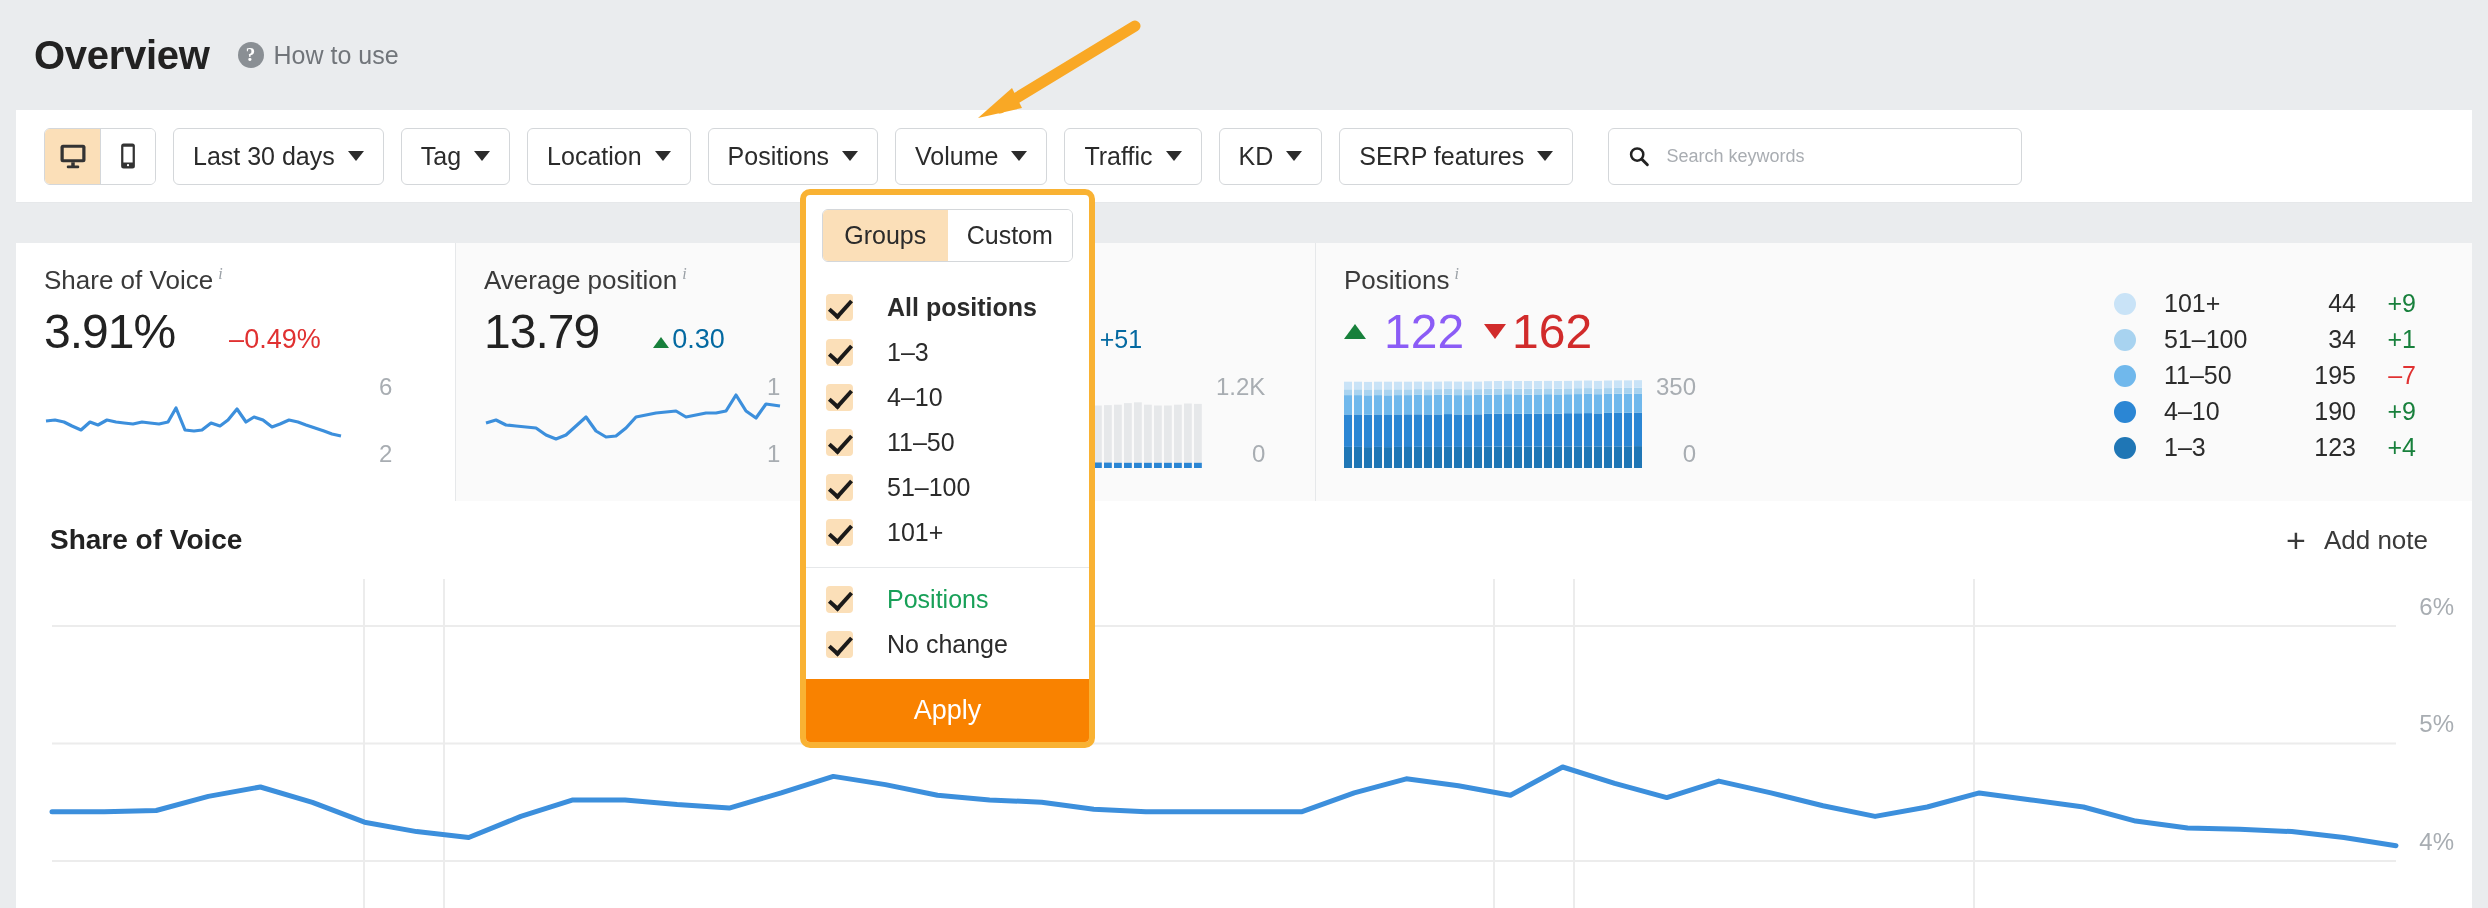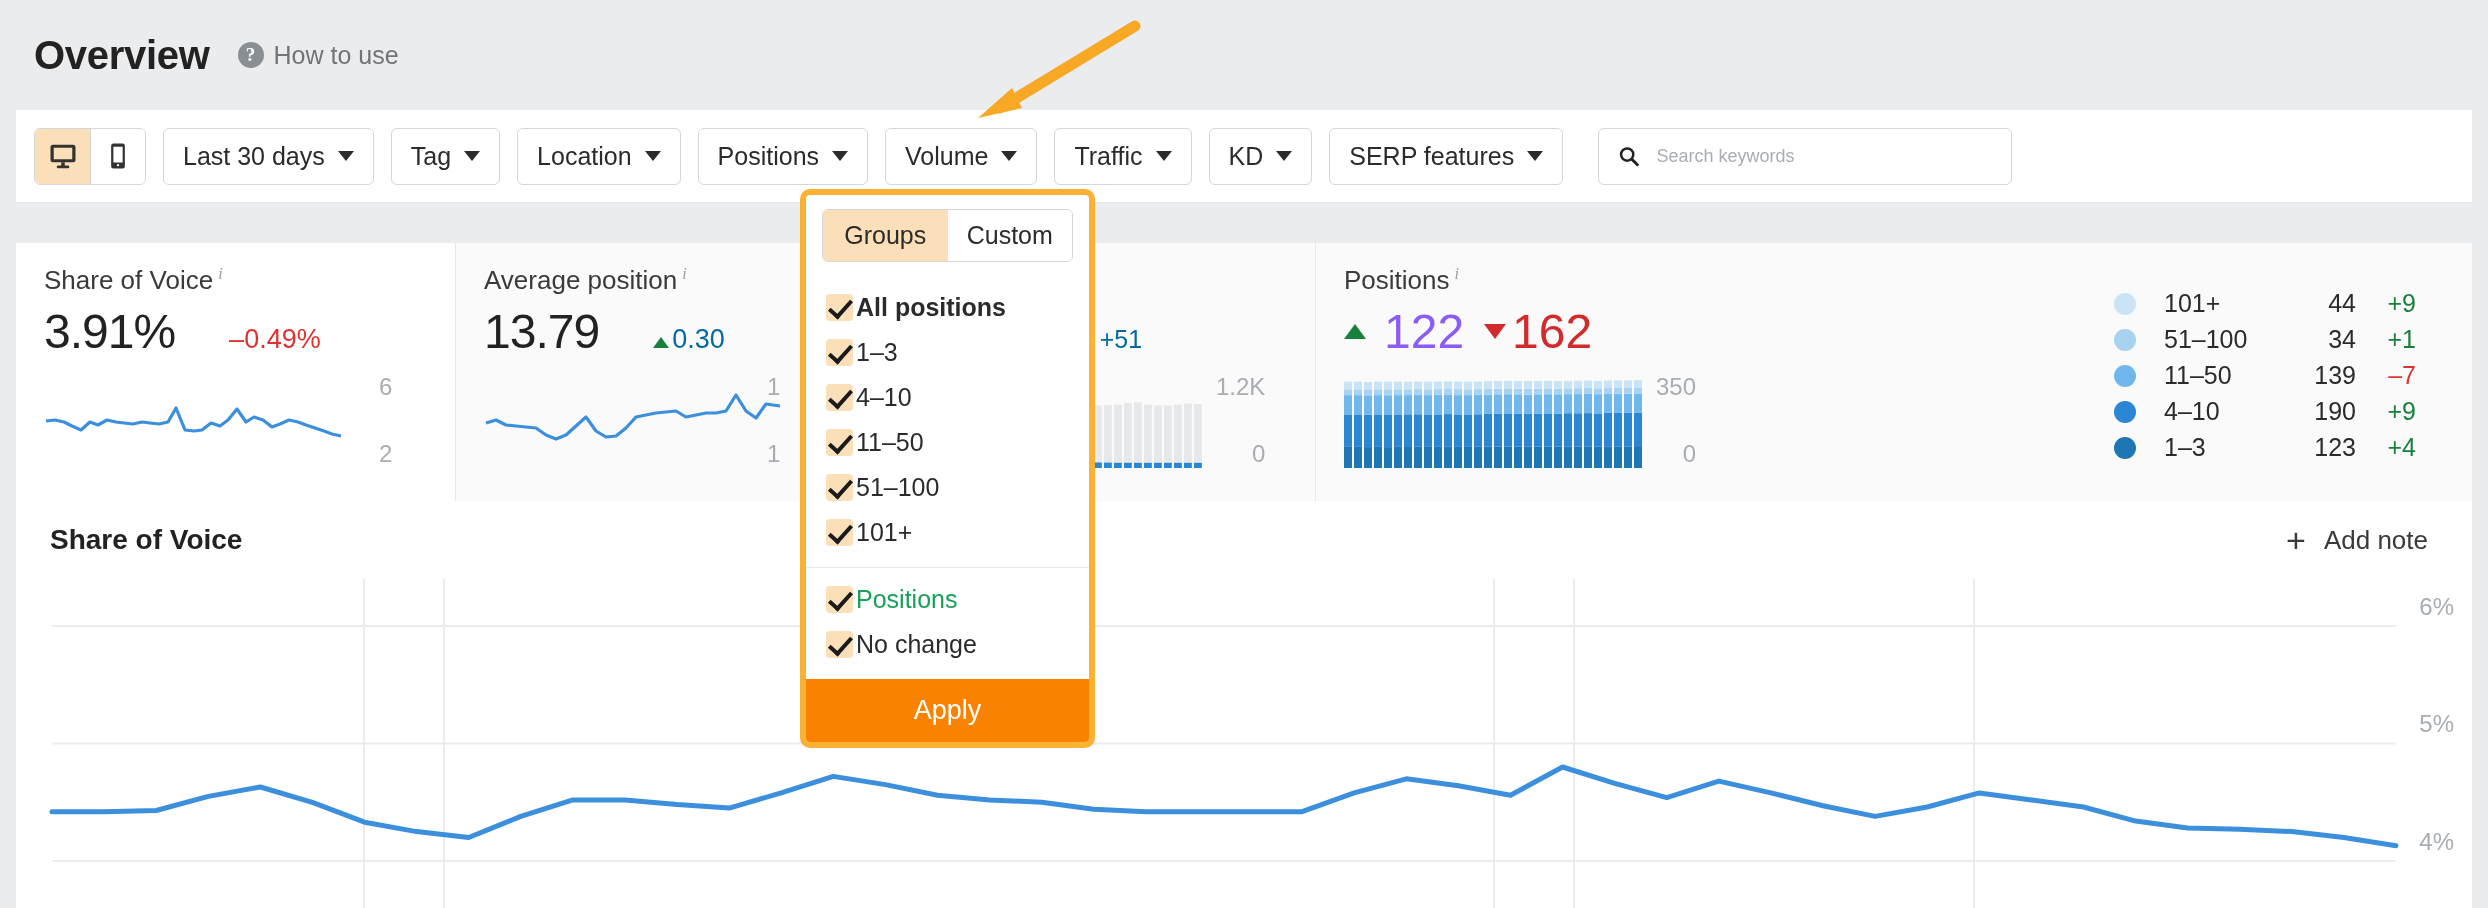--- a/index.html
+++ b/index.html
@@ -33,21 +33,21 @@
   .howto-label { font-size: 25px; color: #71757a; }
 
   
   .toolbar-wrap {
     position: absolute; left: 16px; top: 110px;
     width: 2456px; height: 93px;
     background: #fff; border-bottom: 1px solid #e6e8ea;
   }
   .toolbar {
     display: flex; align-items: center; height: 100%;
-    padding-left: 18px; gap: 17px;
+    padding-left: 28px; gap: 17px;
   }
   .seg {
     display: flex; height: 57px;
     border: 1px solid #d4d7da; border-radius: 6px; overflow: hidden;
   }
   .seg-btn {
     width: 55px; display: flex; align-items: center; justify-content: center;
     background: #fff; cursor: pointer;
   }
   .seg-btn.active { background: #fbdfb8; }
@@ -162,21 +162,21 @@
     display: flex; border: 1px solid #d4d7da; border-radius: 6px; overflow: hidden;
   }
   .dd-tab {
     flex: 1; text-align: center; font-size: 25px; padding: 11px 0;
     background: #fff; color: #2b2b2b; cursor: pointer;
   }
   .dd-tab.active { background: #fbdfb8; }
   .dd-group { padding: 9px 0 12px 0; }
   .dd-group + .dd-group { border-top: 1px solid #e6e8ea; }
   .dd-item {
-    display: flex; align-items: center; gap: 3px;
+    display: flex; align-items: center; gap: 34px;
     padding: 8px 16px 8px 20px; font-size: 25px; color: #2b2b2b; cursor: pointer;
   }
   .dd-item.bold { font-weight: bold; }
   .dd-item.green { color: #18a058; }
   .dd-item.red { color: #f03e3e; }
   .cbx {
     width: 27px; height: 27px; border-radius: 4px; background: #fbdfb8;
     position: relative; flex: 0 0 auto;
   }
   .cbx::after {
@@ -573,21 +573,21 @@
           </div>
           <div class="legend-row">
             <span class="dot" style="background:#a8d3f0"></span>
             <span class="lg-label">51–100</span>
             <span class="lg-val">34</span>
             <span class="lg-chg up">+1</span>
           </div>
           <div class="legend-row">
             <span class="dot" style="background:#70b8ec"></span>
             <span class="lg-label">11–50</span>
-            <span class="lg-val">139</span>
+            <span class="lg-val">195</span>
             <span class="lg-chg dn">–7</span>
           </div>
           <div class="legend-row">
             <span class="dot" style="background:#2b86d4"></span>
             <span class="lg-label">4–10</span>
             <span class="lg-val">190</span>
             <span class="lg-chg up">+9</span>
           </div>
           <div class="legend-row">
             <span class="dot" style="background:#1f76b5"></span>

